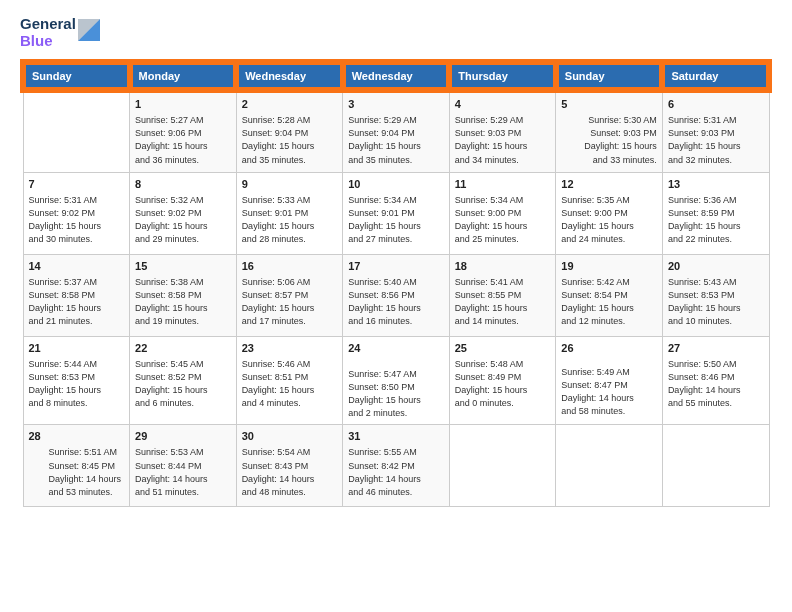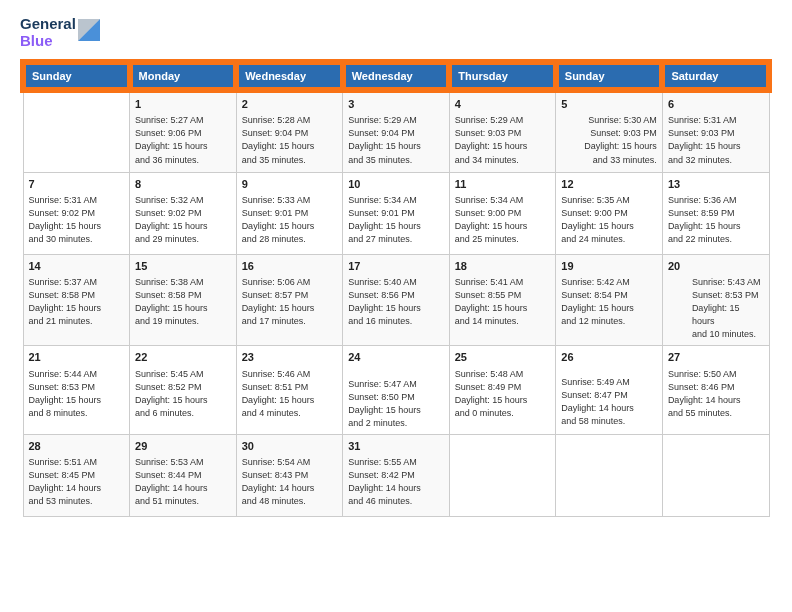--- a/index.html
+++ b/index.html
@@ -256,21 +256,21 @@
           </td>
           <td>
             <span class="day-num">19</span>
             <div class="day-info" style="white-space: pre-line;">Sunrise: 5:42 AM
 Sunset: 8:54 PM
 Daylight: 15 hours
 and 12 minutes.</div>
           </td>
           <td>
             <span class="day-num">20</span>
-            <div class="day-info" style="white-space: pre-line; margin-left: 24px;">Sunrise: 5:43 AM
+            <div class="day-info" style="white-space: pre-line;">Sunrise: 5:43 AM
 Sunset: 8:53 PM
 Daylight: 15 hours
 and 10 minutes.</div>
           </td>
         </tr>
         <tr>
           <td>
             <span class="day-num">21</span>
             <div class="day-info" style="white-space: pre-line;">Sunrise: 5:44 AM
 Sunset: 8:53 PM
@@ -316,21 +316,21 @@
             <span class="day-num">27</span>
             <div class="day-info" style="white-space: pre-line;">Sunrise: 5:50 AM
 Sunset: 8:46 PM
 Daylight: 14 hours
 and 55 minutes.</div>
           </td>
         </tr>
         <tr>
           <td>
             <span class="day-num">28</span>
-            <div class="day-info" style="white-space: pre-line;">Sunrise: 5:51 AM
+            <div class="day-info" style="white-space: pre-line; margin-left: 20px;">Sunrise: 5:51 AM
 Sunset: 8:45 PM
 Daylight: 14 hours
 and 53 minutes.</div>
           </td>
           <td>
             <span class="day-num">29</span>
             <div class="day-info" style="white-space: pre-line;">Sunrise: 5:53 AM
 Sunset: 8:44 PM
 Daylight: 14 hours
 and 51 minutes.</div>

